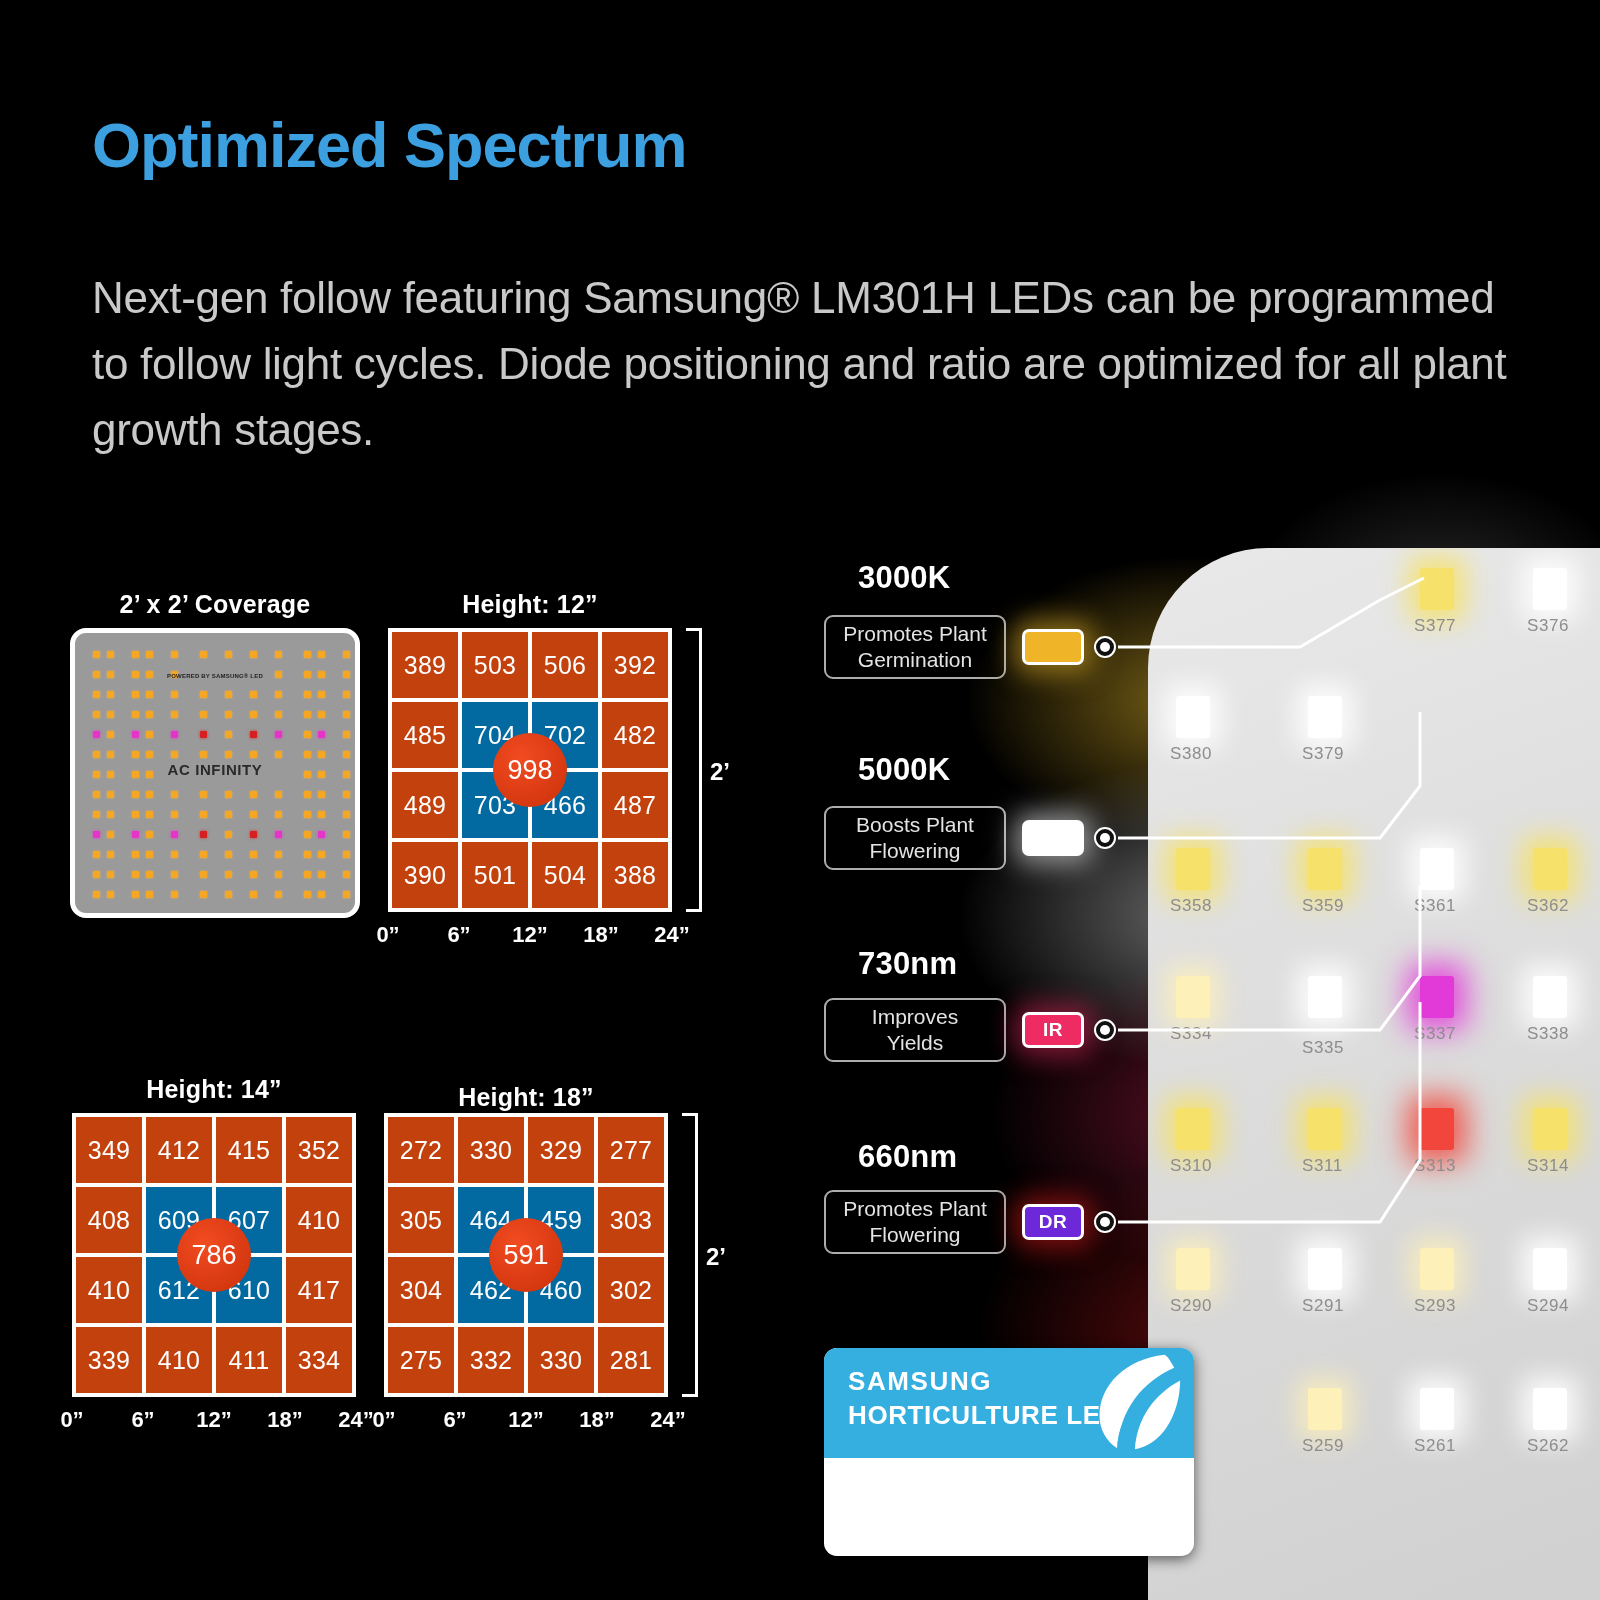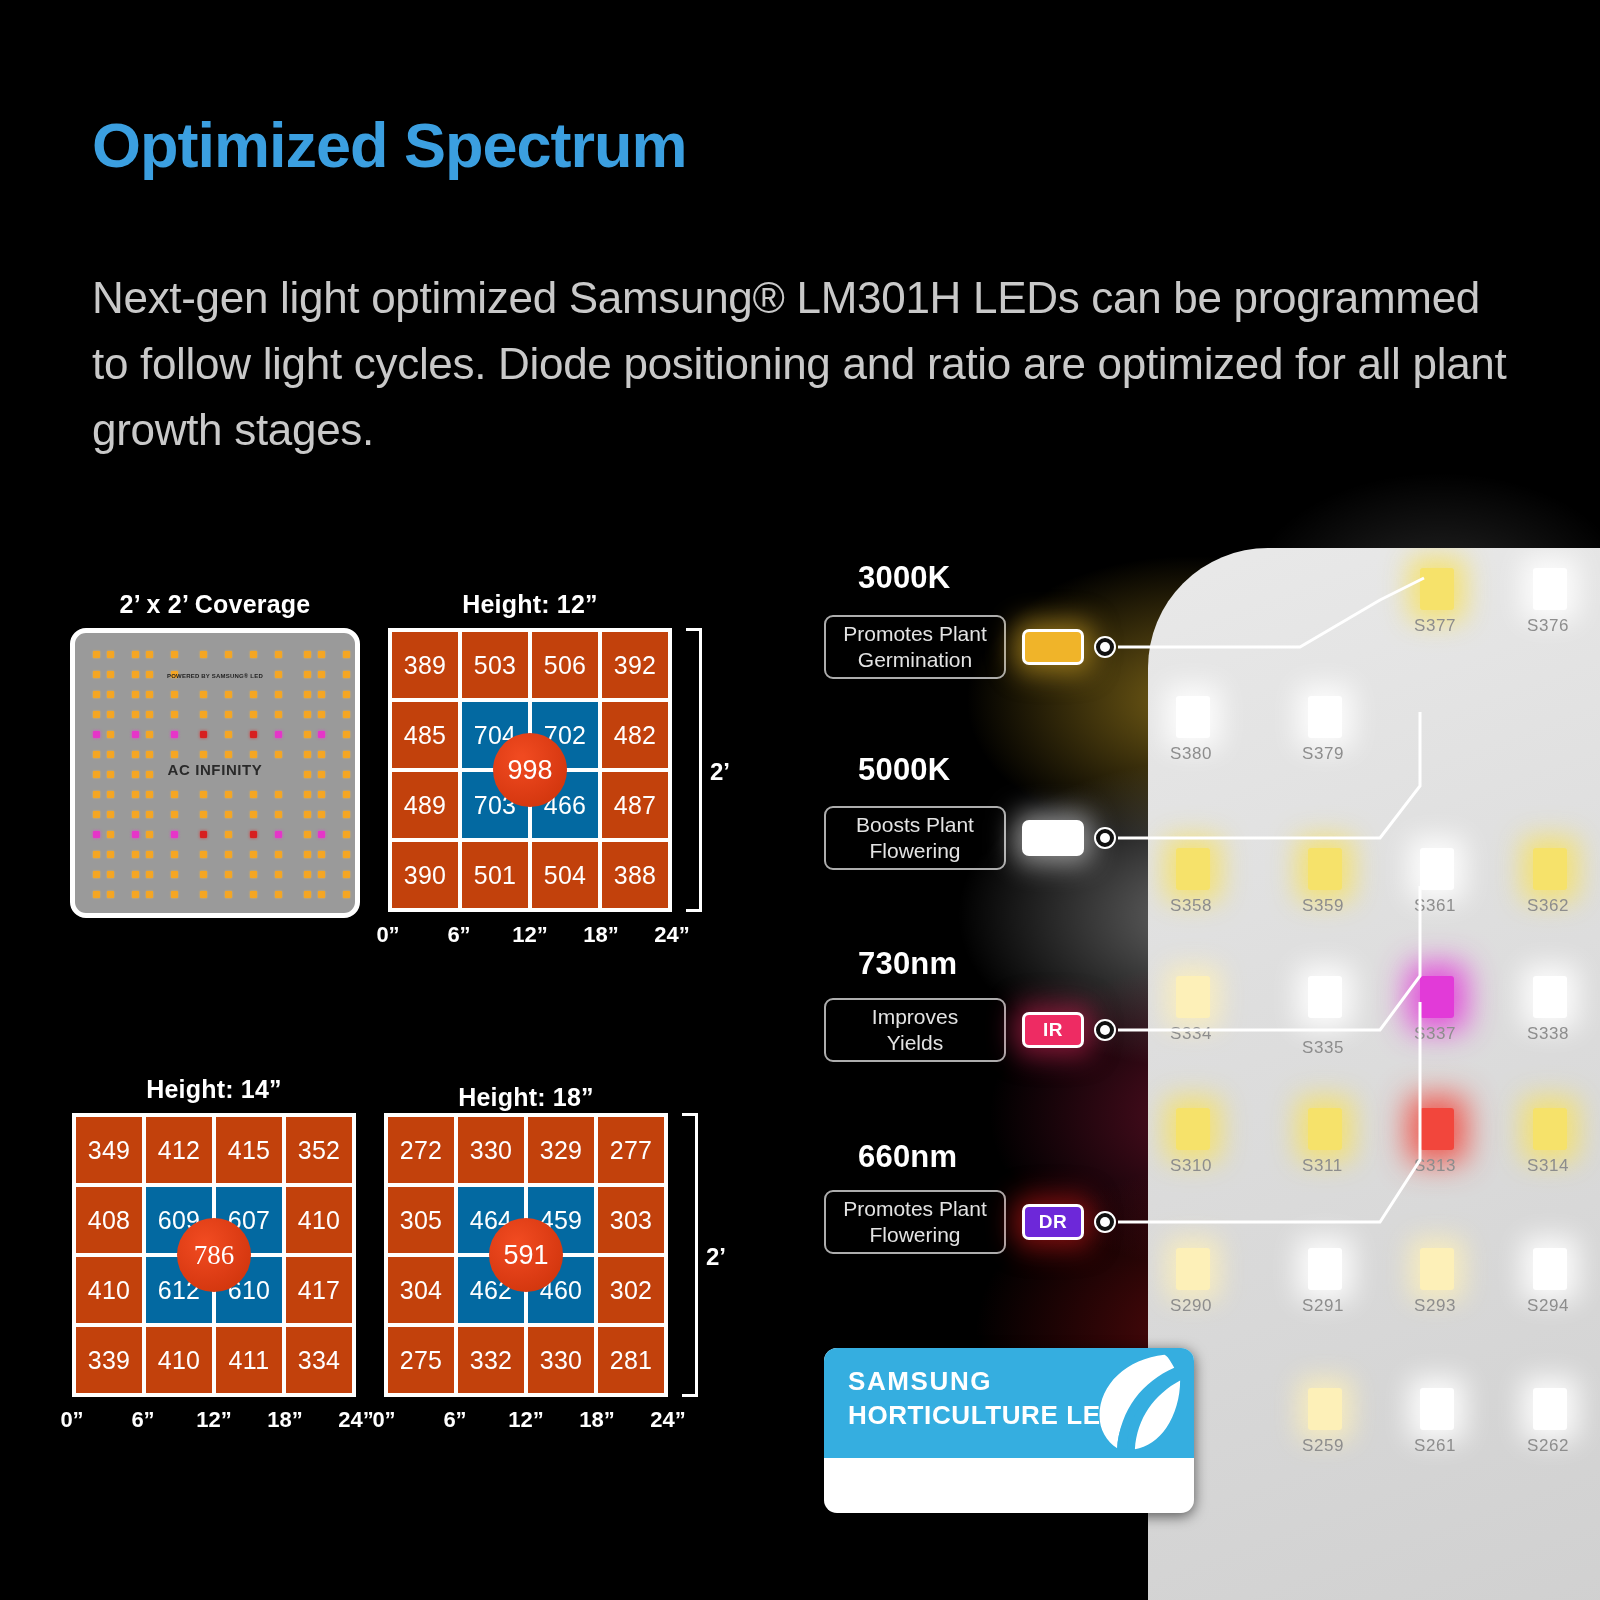--- a/index.html
+++ b/index.html
@@ -113,21 +113,21 @@
   .conn-dot {
     position:absolute; width:22px; height:22px; border-radius:50%;
     border:2.5px solid #fff; background:#111;
   }
   .conn-dot::after {
     content:""; position:absolute; inset:4px; border-radius:50%; background:#fff;
   }
 
   
   #samsung-badge {
-    position:absolute; left:824px; top:1348px; width:370px; height:165px;
+    position:absolute; left:824px; top:1348px; width:370px; height:208px;
     border-radius:13px; overflow:hidden; background:#fff;
     box-shadow:0 3px 14px rgba(0,0,0,.6);
   }
   #badge-top {
     position:absolute; left:0; top:0; right:0; height:110px; background:#35aee0;
   }
   #badge-brand {
     position:absolute; left:24px; top:18px; color:#fff;
     font-size:26px; font-weight:700; letter-spacing:1.6px;
   }
@@ -170,21 +170,21 @@
 
 <div id="stage">
   <div class="bg-glow glow-amber"></div>
   <div class="bg-glow glow-white"></div>
   <div class="bg-glow glow-ir"></div>
   <div class="bg-glow glow-dr"></div>
   <div class="bg-glow glow-topright"></div>
 </div>
 
 <div id="page-title">Optimized Spectrum</div>
-<div id="page-subtitle">Next-gen light optimized Samsung® LM301H LEDs can be programmed to follow light cycles. Diode positioning and ratio are optimized for all plant growth stages.</div>
+<div id="page-subtitle">Next-gen follow featuring Samsung® LM301H LEDs can be programmed to follow light cycles. Diode positioning and ratio are optimized for all plant growth stages.</div>
 
 <div class="panel-title" style="left:70px; top:590px; width:290px;">2’ x 2’ Coverage</div>
 
 <div id="board-card">
   <div id="board-inner">
       <div class="led-dot" style="left: 18px; top: 18px;"></div>
       <div class="led-dot" style="left: 32px; top: 18px;"></div>
       <div class="led-dot" style="left: 57px; top: 18px;"></div>
       <div class="led-dot" style="left: 71px; top: 18px;"></div>
       <div class="led-dot" style="left: 96px; top: 18px;"></div>
@@ -391,21 +391,21 @@
     <div class="ppfd-cell">410</div>
     <div class="ppfd-cell">410</div>
     <div class="ppfd-cell hot">612</div>
     <div class="ppfd-cell hot">610</div>
     <div class="ppfd-cell">417</div>
     <div class="ppfd-cell">339</div>
     <div class="ppfd-cell">410</div>
     <div class="ppfd-cell">411</div>
     <div class="ppfd-cell">334</div>
   </div>
-<div class="center-bubble" style="left:214px; top:1255px;font-family:Liberation Serif, serif;">786</div>
+<div class="center-bubble" style="left:214px; top:1255px;">786</div>
 <div class="axis-row" id="axis1" style="left:72px; top:1407px; width:284px; height:30px;">
     <span class="axis-tick" style="left: 0%;">0”</span>
     <span class="axis-tick" style="left: 25%;">6”</span>
     <span class="axis-tick" style="left: 50%;">12”</span>
     <span class="axis-tick" style="left: 75%;">18”</span>
     <span class="axis-tick" style="left: 100%;">24”</span>
   </div>
 
 <div class="panel-title" style="left:384px; top:1075px; width:284px;margin-top:8px;">Height: 18”</div>
 <div class="ppfd-grid" id="grid2" style="left:384px; top:1113px; width:284px; height:284px;">

